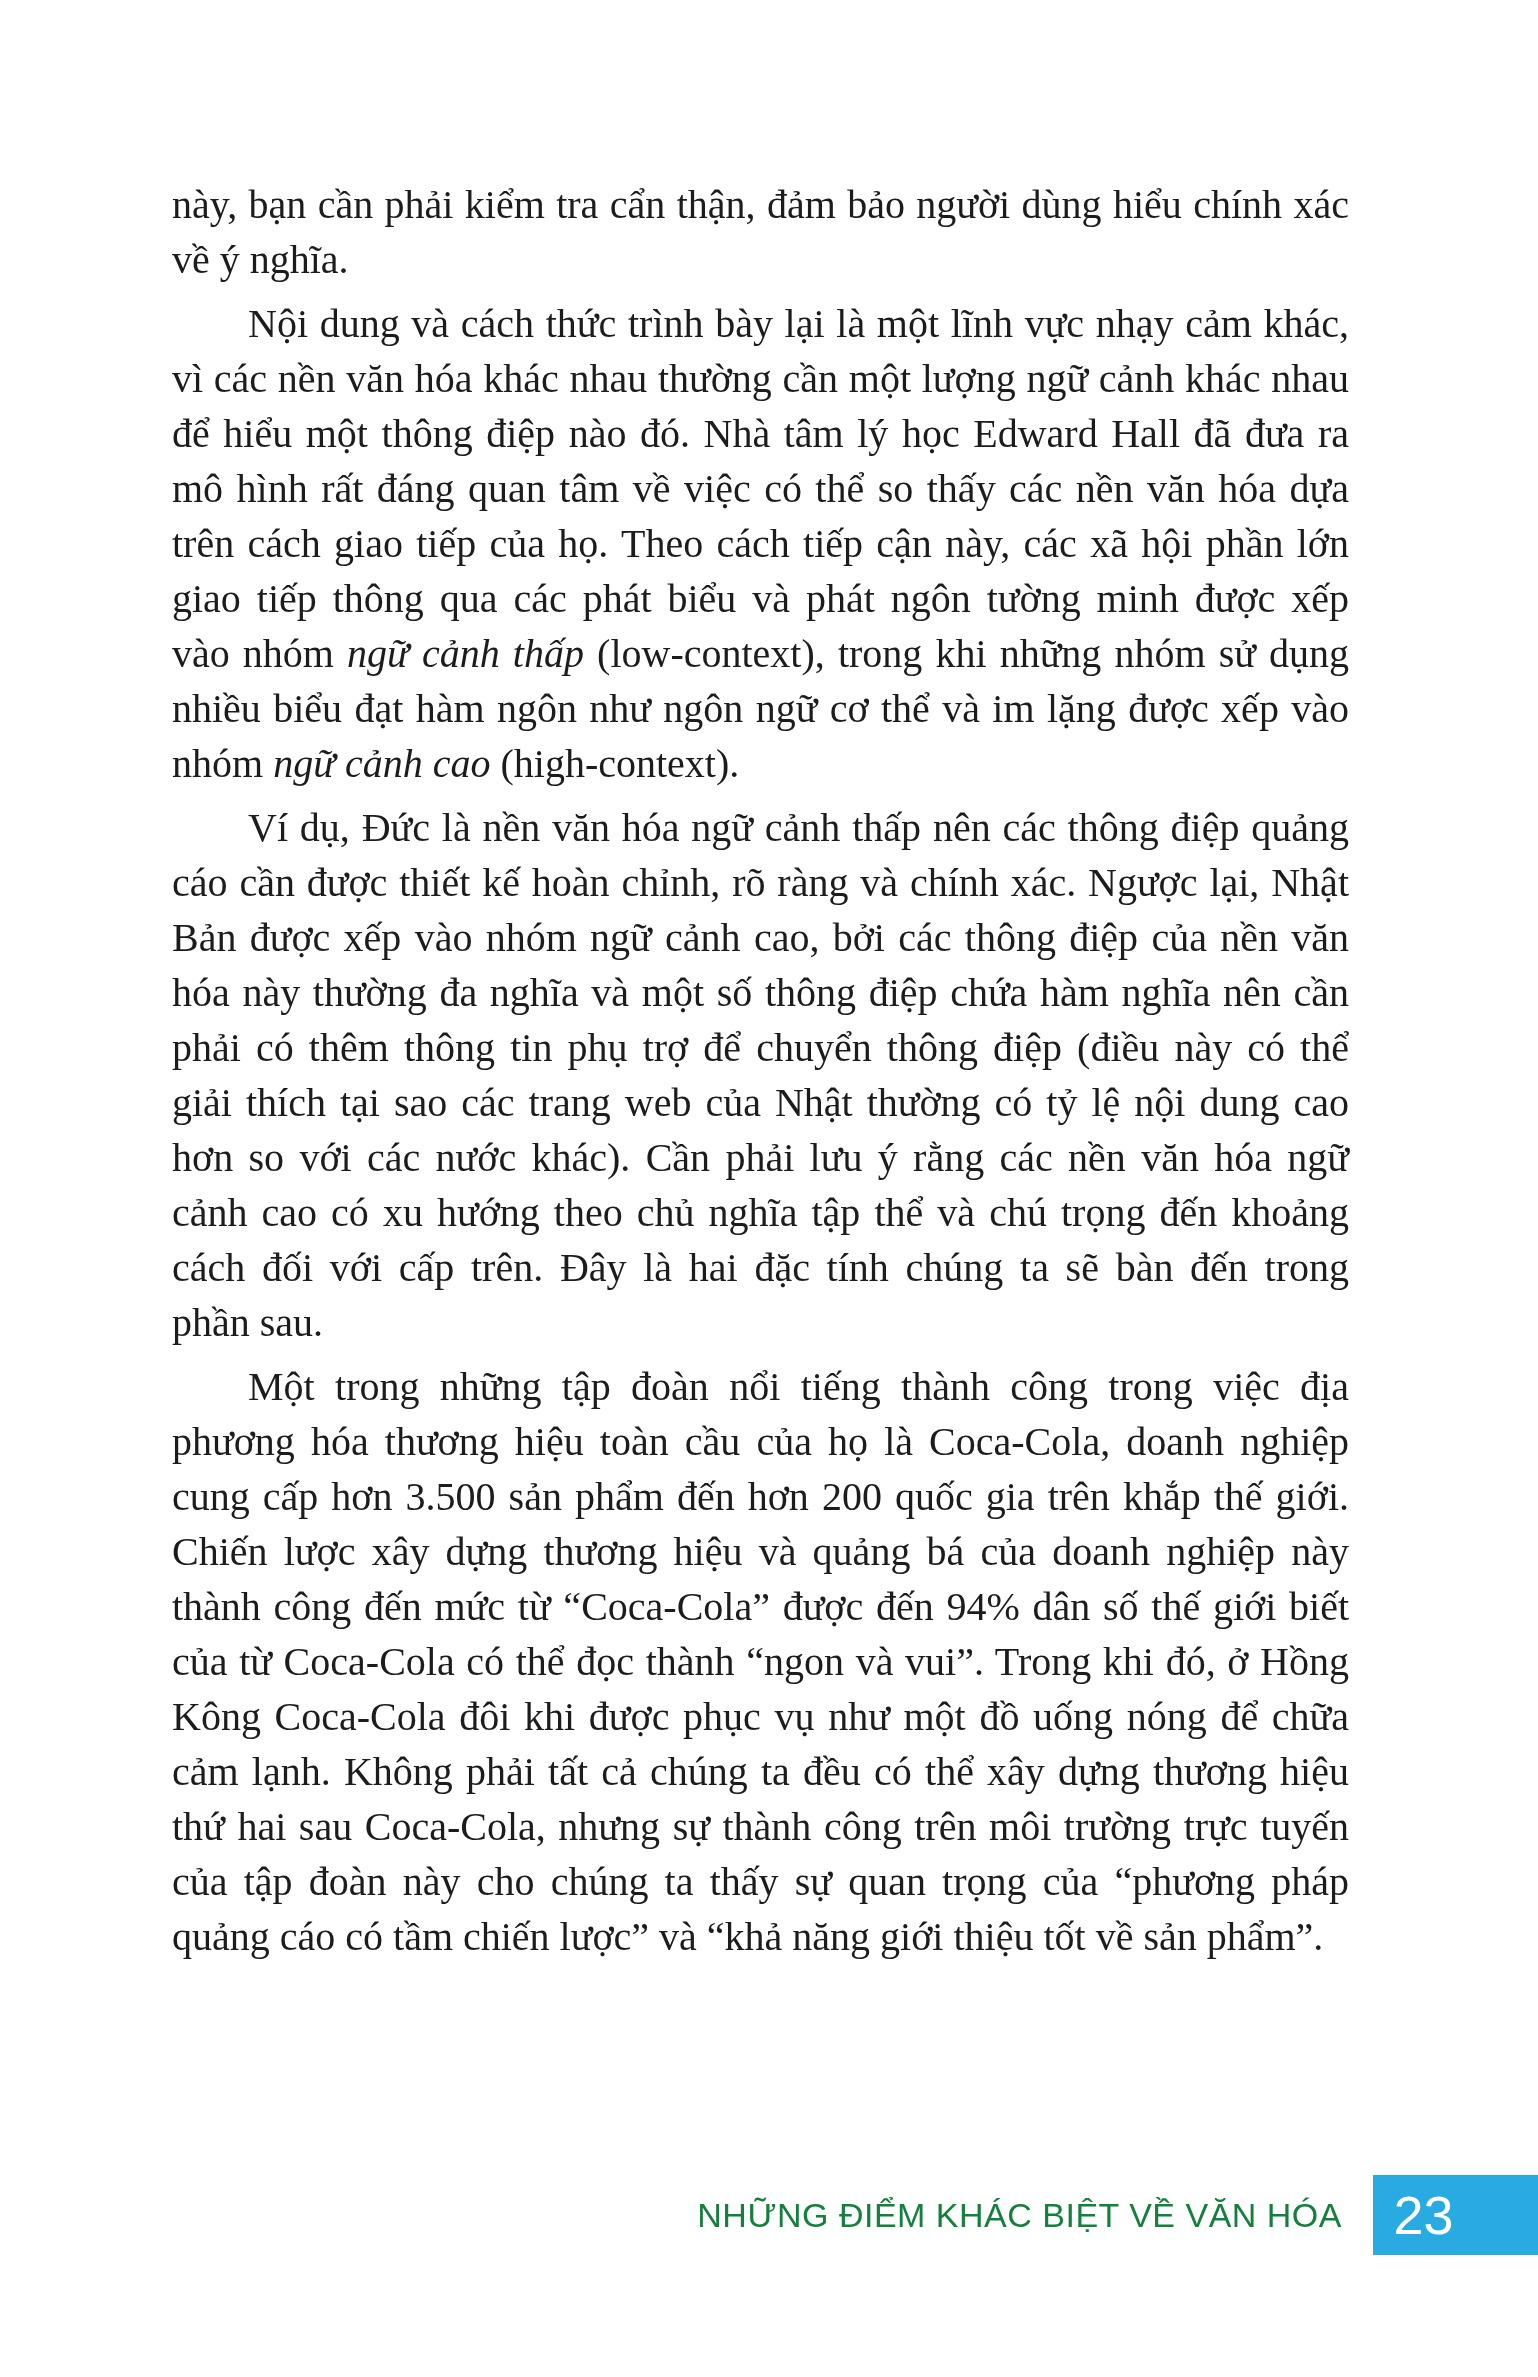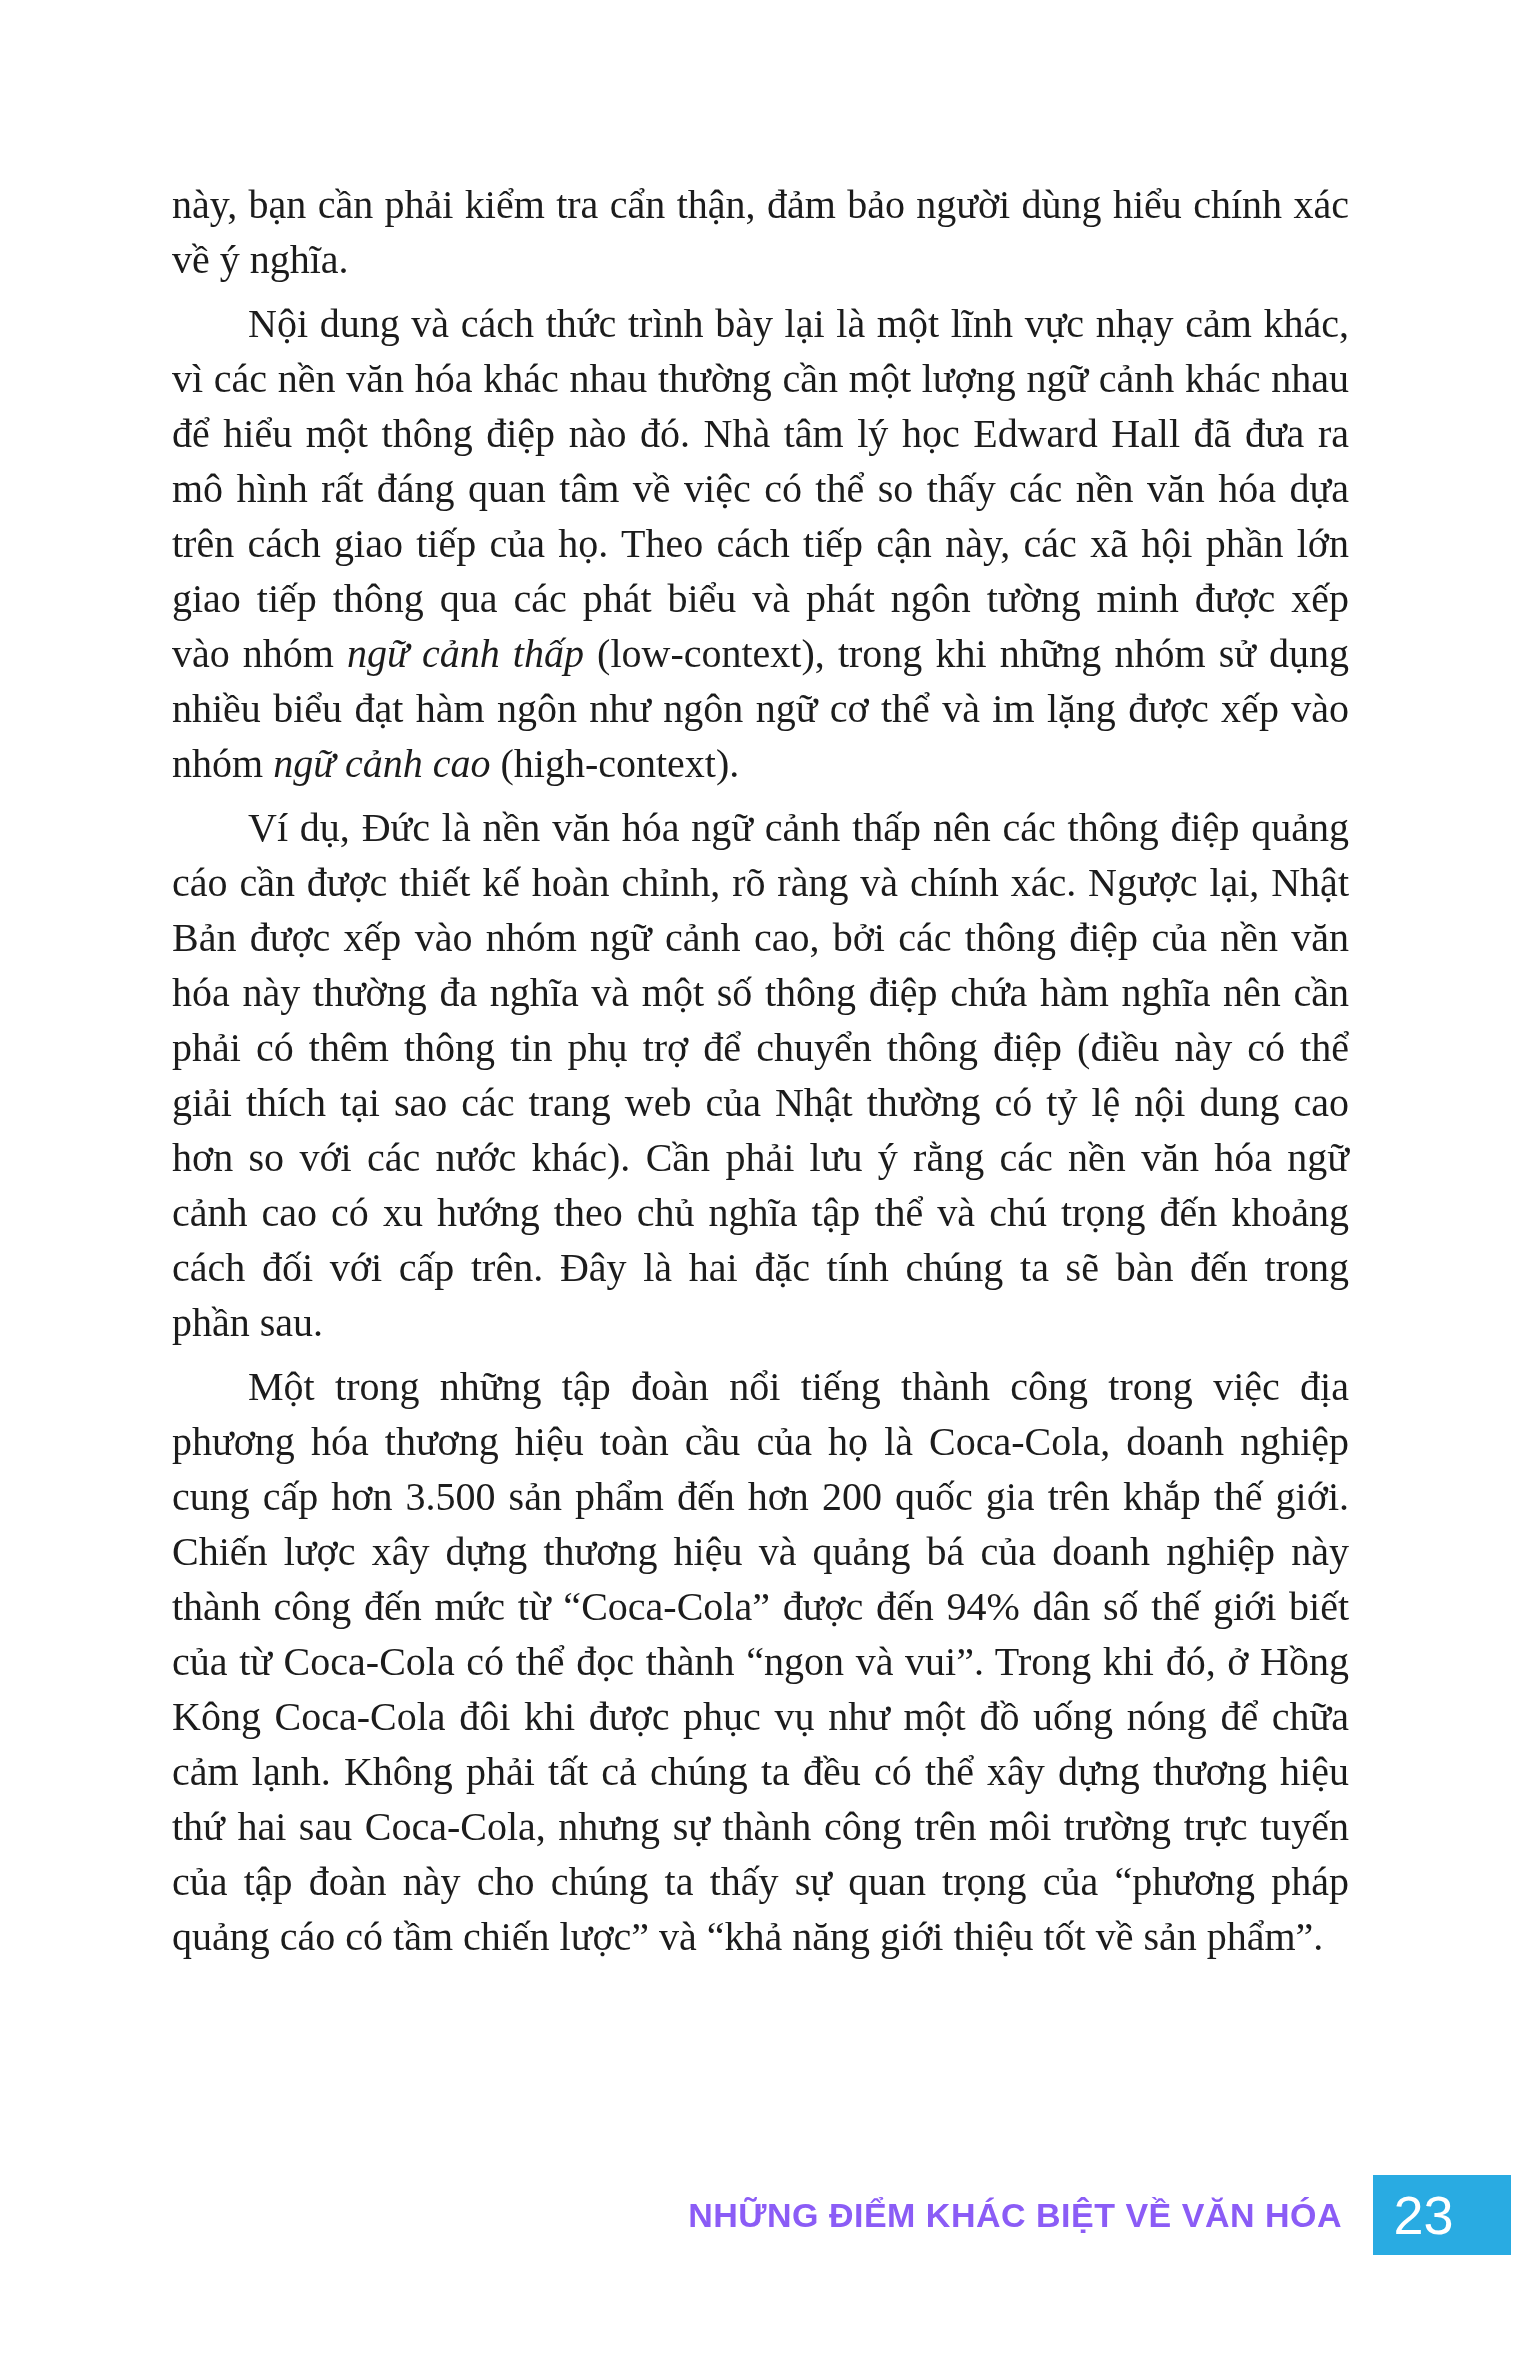--- a/index.html
+++ b/index.html
@@ -42,31 +42,31 @@
     width: 1538px;
     height: 80px;
   }
   .footer-title {
     position: absolute;
     right: 196px;
     top: 0;
     height: 80px;
     line-height: 80px;
     font-family: "Liberation Sans", "DejaVu Sans", sans-serif;
-    font-weight: bold;
+    font-weight: normal;
     font-size: 34px;
     letter-spacing: 0.5px;
-    color: #8b5cf6;
+    color: #15803d;
     white-space: nowrap;
   }
   .page-number-box {
     position: absolute;
     left: 1373px;
     top: 0;
-    width: 138px;
+    width: 165px;
     height: 80px;
     background: #29abe2;
   }
   .page-number {
     position: absolute;
     left: 20.5px;
     top: 0;
     height: 80px;
     line-height: 80px;
     font-family: "Liberation Sans", "DejaVu Sans", sans-serif;

